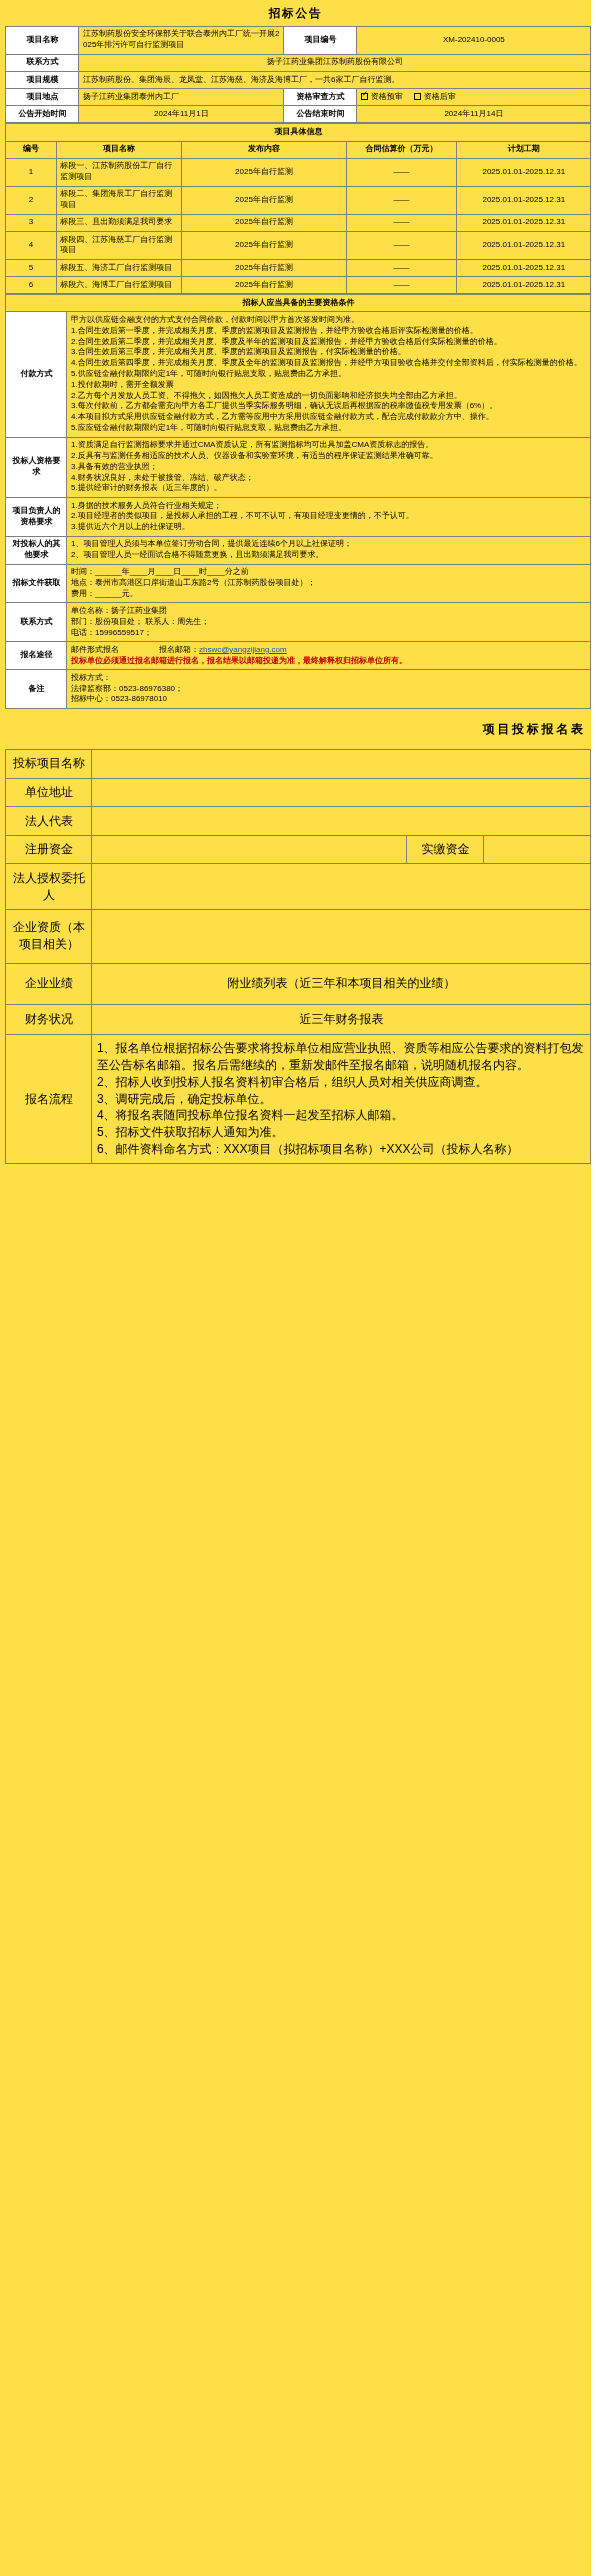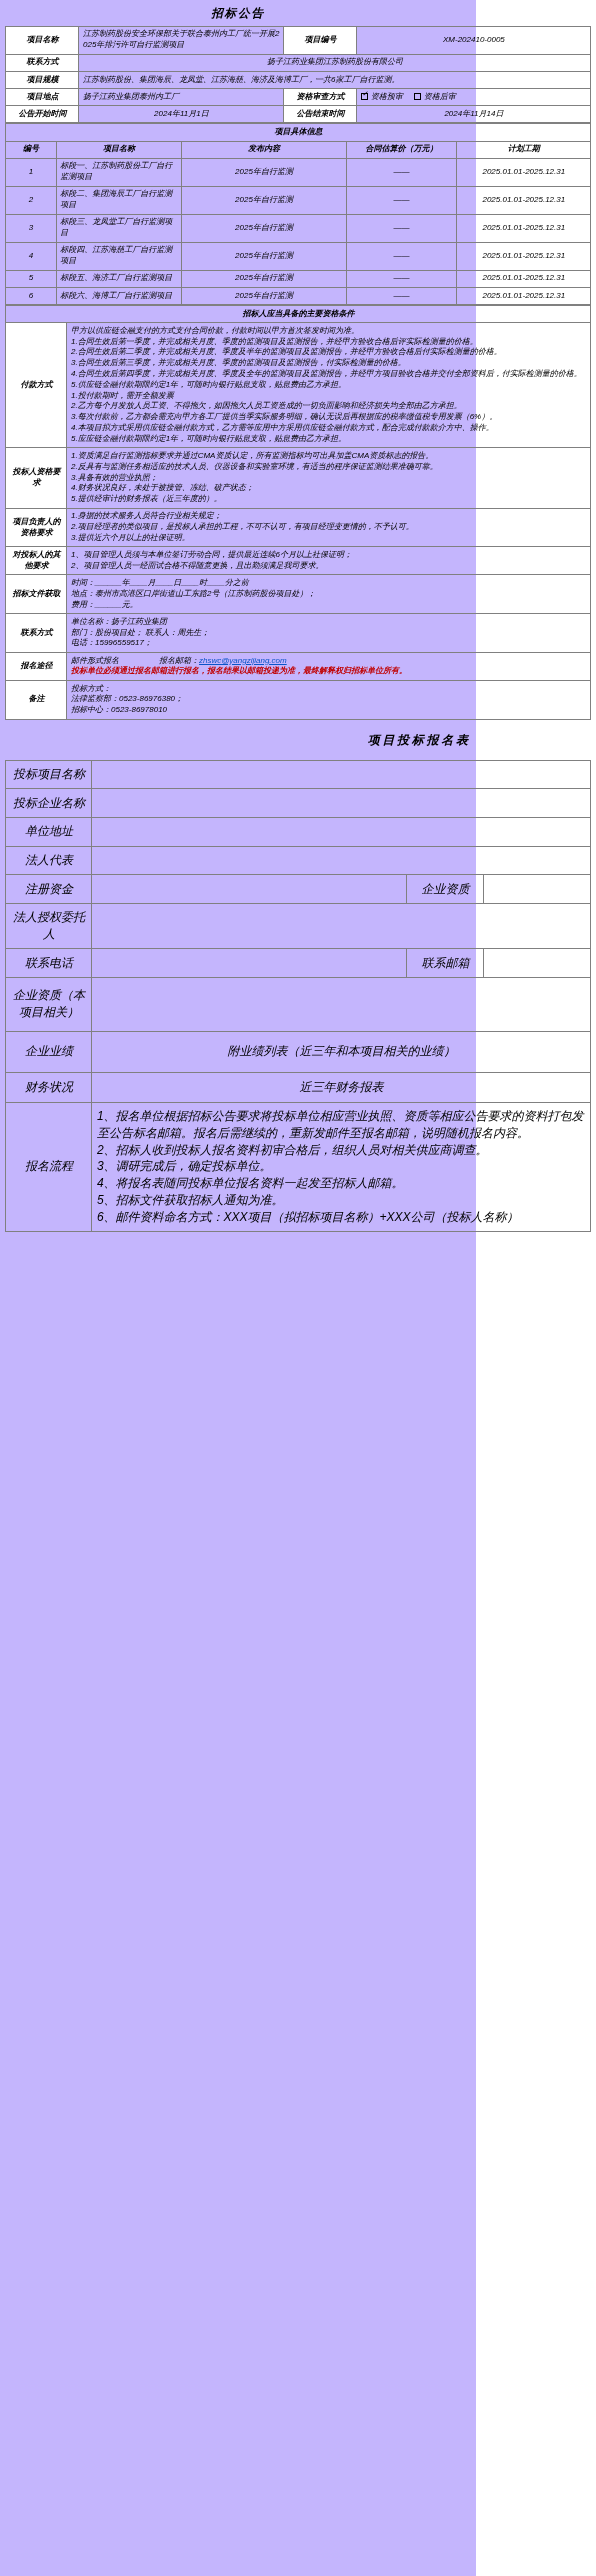--- a/index.html
+++ b/index.html
@@ -2,25 +2,24 @@
 <html style="font-size:14.3px"><head>
 <meta charset="utf-8">
 <style>
   * { box-sizing: border-box; }
   html, body {
     margin: 0; padding: 0;
     background: #ffffff;
     font-family: "Liberation Sans", sans-serif;
   }
   .page {
-    width: 476px;
+    width: 591px;
     min-height: 2576px;
     padding: 3.6px 5.4px 9px 5.4px;
-    background: #c4b5fd;
-    font-style: italic;
+    background: #fde047;
   }
   .doc-title {
     text-align: center;
     font-size: 11.6px;
     font-weight: bold;
     letter-spacing: 1.8px;
     padding: 2.7px 0 4.5px 0;
     color: #000;
   }
   table.main {
@@ -211,21 +210,21 @@
       </tr>
       <tr>
         <td class="ctr">2</td>
         <td class="val">标段二、集团海辰工厂自行监测项目</td>
         <td class="ctr">2025年自行监测</td>
         <td class="ctr">——</td>
         <td class="ctr">2025.01.01-2025.12.31</td>
       </tr>
       <tr>
         <td class="ctr">3</td>
-        <td class="val">标段三、龙凤堂工厂自行监测项目</td>
+        <td class="val">标段三、且出勤须满足我司要求</td>
         <td class="ctr">2025年自行监测</td>
         <td class="ctr">——</td>
         <td class="ctr">2025.01.01-2025.12.31</td>
       </tr>
       <tr>
         <td class="ctr">4</td>
         <td class="val">标段四、江苏海慈工厂自行监测项目</td>
         <td class="ctr">2025年自行监测</td>
         <td class="ctr">——</td>
         <td class="ctr">2025.01.01-2025.12.31</td>
@@ -327,46 +326,36 @@
       <col style="width:auto">
       <col style="width:77px">
       <col style="width:107px">
     </colgroup>
     <tbody>
       <tr>
         <td class="flbl">投标项目名称</td>
         <td colspan="3"></td>
       </tr>
       <tr>
-        <td class="flbl">投标企业名称</td>
-        <td colspan="3"></td>
-      </tr>
-      <tr>
         <td class="flbl">单位地址</td>
         <td colspan="3"></td>
       </tr>
       <tr>
         <td class="flbl">法人代表</td>
         <td colspan="3"></td>
       </tr>
       <tr>
         <td class="flbl">注册资金</td>
         <td></td>
-        <td class="flbl2">企业资质</td>
+        <td class="flbl2">实缴资金</td>
         <td></td>
       </tr>
       <tr>
         <td class="flbl">法人授权委托人</td>
         <td colspan="3"></td>
-      </tr>
-      <tr>
-        <td class="flbl">联系电话</td>
-        <td></td>
-        <td class="flbl2">联系邮箱</td>
-        <td></td>
       </tr>
       <tr class="tall-60">
         <td class="flbl">企业资质（本项目相关）</td>
         <td colspan="3"></td>
       </tr>
       <tr class="tall-46">
         <td class="flbl">企业业绩</td>
         <td colspan="3" class="ctr-b">附业绩列表（近三年和本项目相关的业绩）</td>
       </tr>
       <tr class="tall-34">

